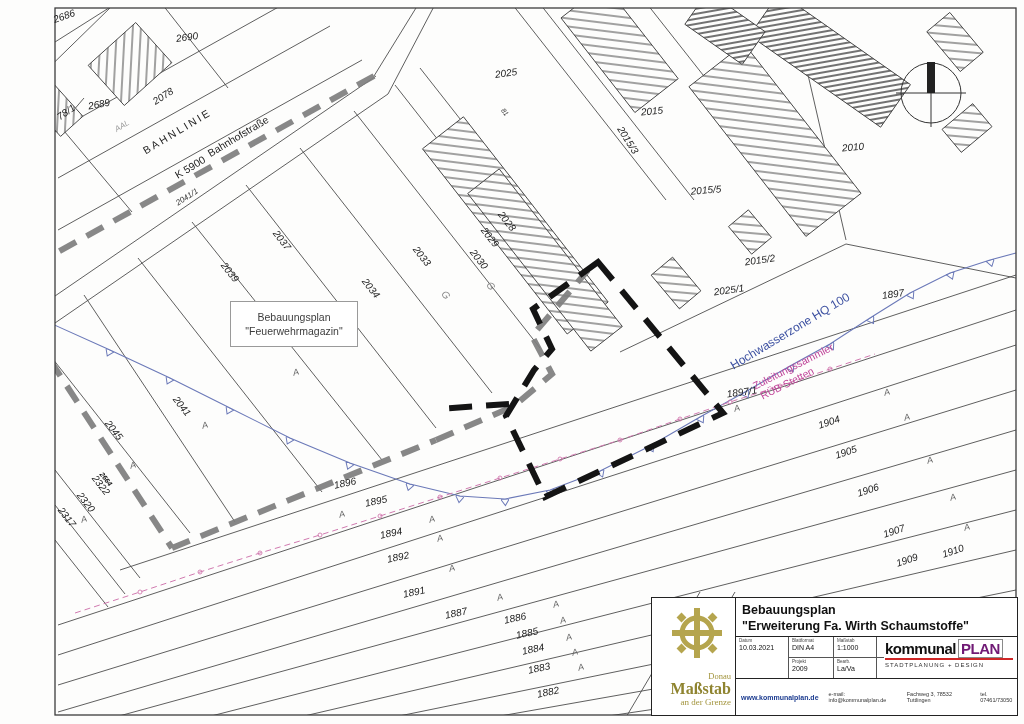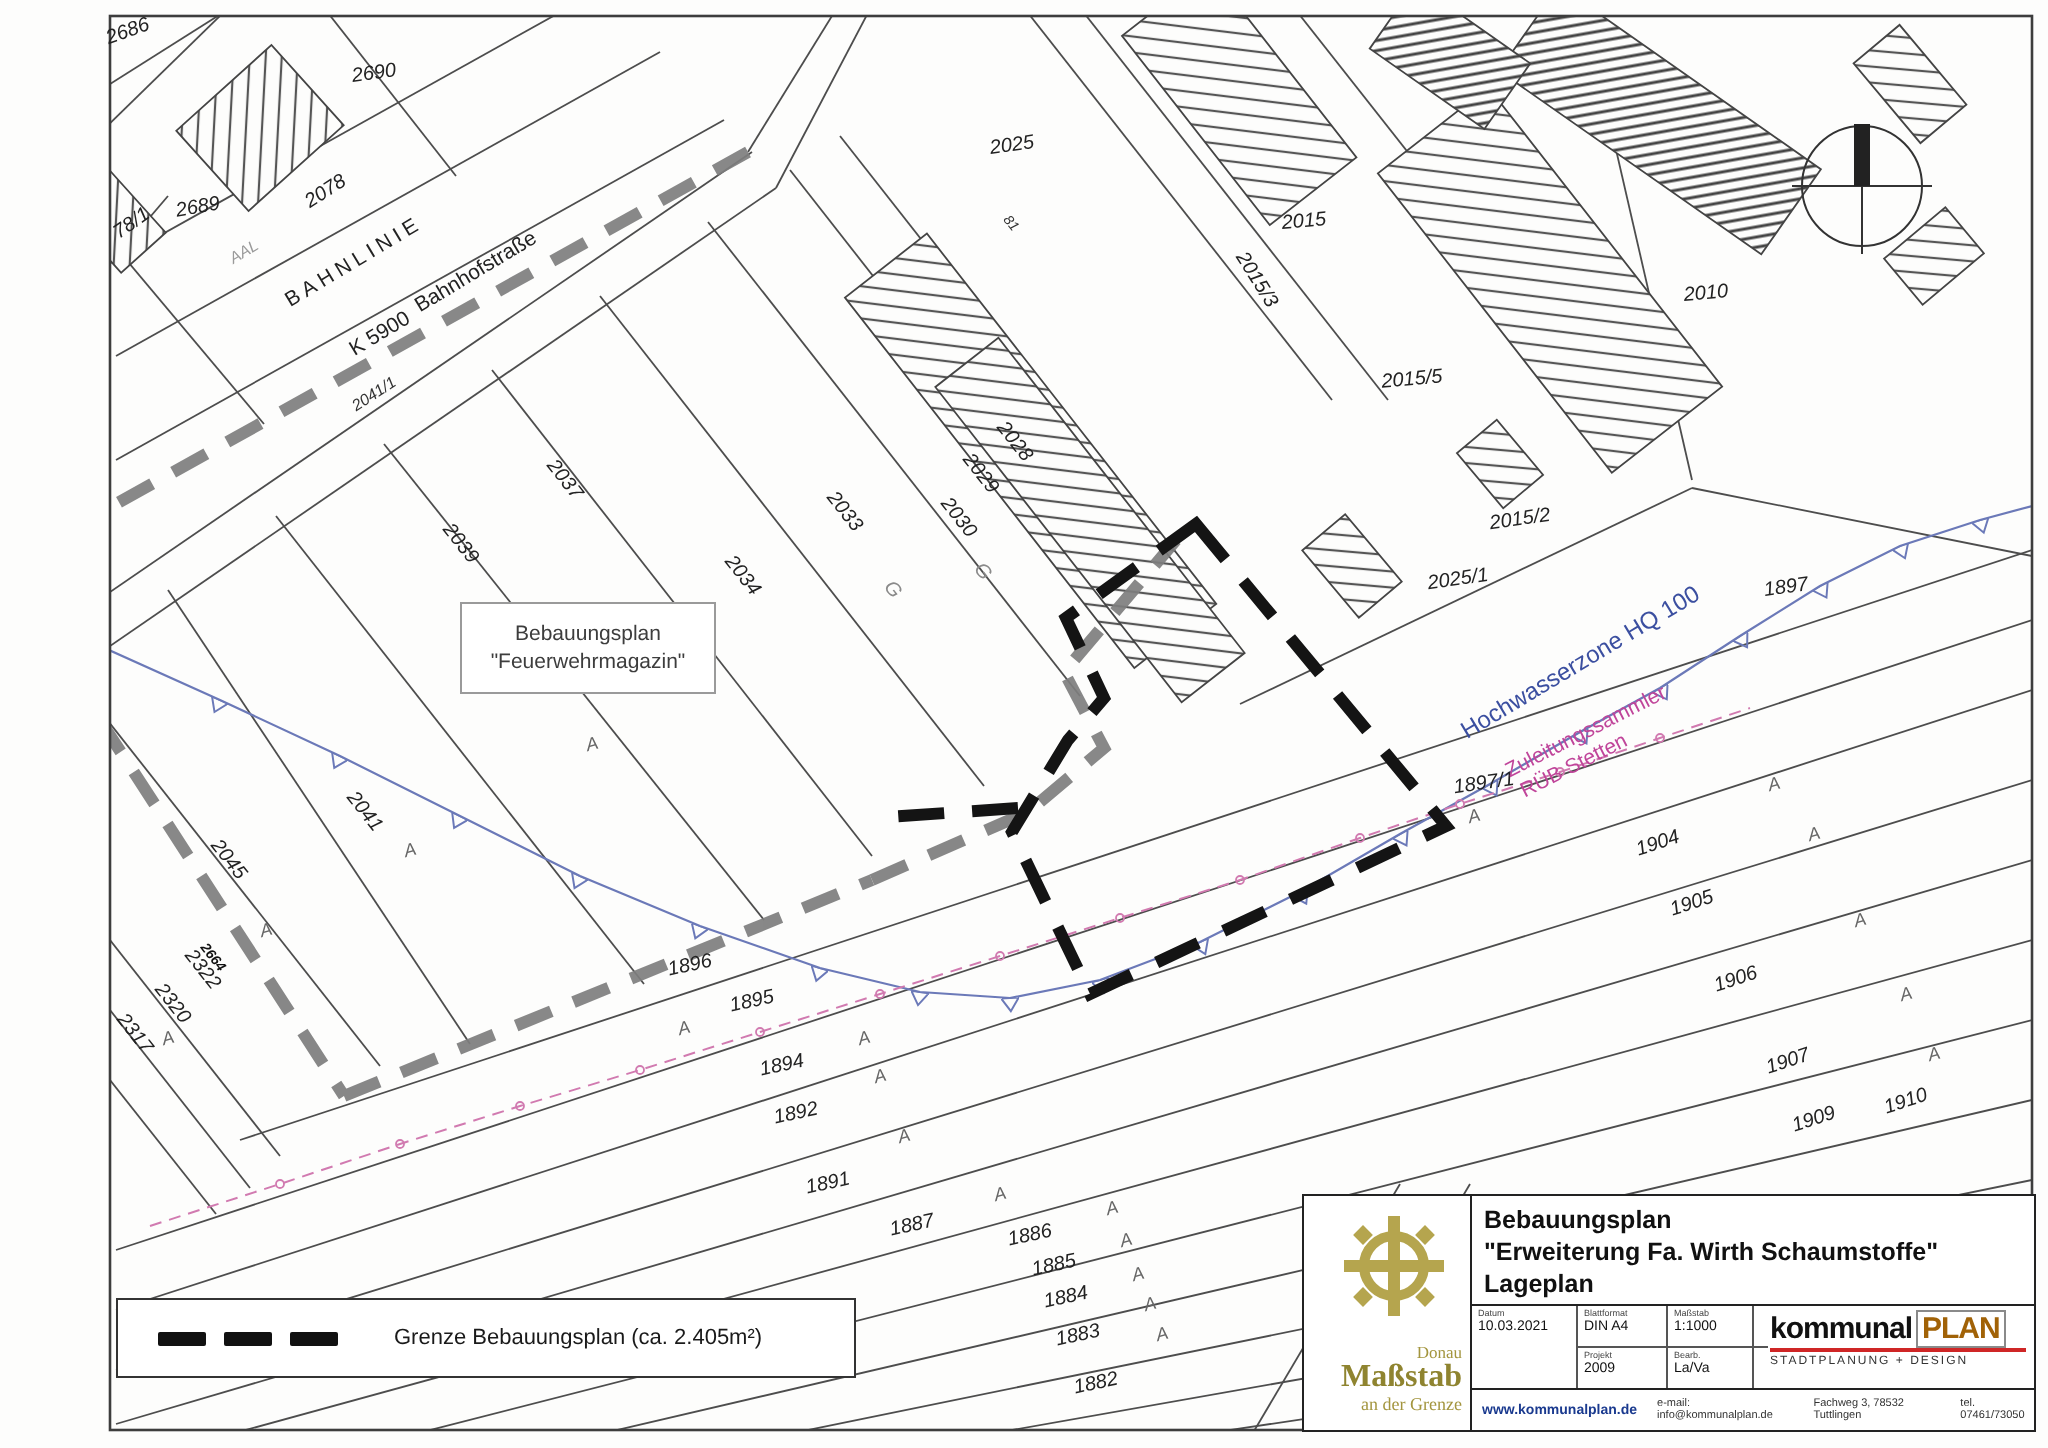--- a/index.html
+++ b/index.html
@@ -42,21 +42,21 @@
   #tb-title{padding:4px 0 2px 6px;border-bottom:1.1px solid #222;}
   #tb-title div{font-size:12.5px;font-weight:bold;color:#111;line-height:1.28;}
   #tb-mid{display:flex;height:41px;border-bottom:1.1px solid #222;}
   .fcol{display:flex;flex-direction:column;border-right:0.9px solid #555;}
   .fcell{flex:1;padding:1px 3px;border-bottom:0.9px solid #555;min-width:44px;}
   .fcell:last-child{border-bottom:none;}
   .flabel{font-size:4.5px;color:#444;display:block;}
   .fvalue{font-size:7px;color:#111;display:block;margin-top:1px;}
   #fLogo{flex:1;position:relative;padding:3px 4px 0 8px;}
   .klogo{font-size:15px;font-weight:800;color:#111;letter-spacing:-0.5px;}
-  .klogo .plan{color:#a16207;border:1px solid #8a8a8a;padding:0 2px;margin-left:2px;
+  .klogo .plan{color:#701a75;border:1px solid #8a8a8a;padding:0 2px;margin-left:2px;
       background:#fff;font-weight:800;}
   .redline{height:2.2px;background:#cf2626;width:128px;margin:1px 0 2px 0;}
   .ksub{font-size:6px;letter-spacing:1px;color:#333;}
   #tb-foot{flex:1;display:flex;align-items:center;gap:10px;padding-left:5px;}
   .fweb{font-size:7px;font-weight:bold;color:#1a3a8f;}
   .ffoot{font-size:5.5px;color:#333;}
 </style>
 </head>
 <body>
 
@@ -279,28 +279,20 @@
       <span class="lb mark" style="left: 967px; top: 527px; transform: translate(-50%, -50%) rotate(-15deg);">A</span>
       <span class="lb g" style="left: 446px; top: 295px; transform: translate(-50%, -50%) rotate(52deg);">G</span>
       <span class="lb g" style="left: 491px; top: 286px; transform: translate(-50%, -50%) rotate(52deg);">G</span>
     </div>
 
   <div id="infobox">
     <div>Bebauungsplan</div>
     <div>"Feuerwehrmagazin"</div>
   </div>
 
-  <div id="legend">
-    <span class="sym">
-      <span class="dash"></span>
-        <span class="dash"></span>
-        <span class="dash"></span>
-    </span>
-    <span class="txt">Grenze Bebauungsplan (ca. 2.405m²)</span>
-  </div>
 
   <div id="tblock">
     <div id="tb-left">
       <svg width="58" height="58" style="position:absolute;left:16px;top:8px" viewBox="0 0 58 58">
         <g fill="none" stroke="#b5a54e" stroke-width="5">
           <circle cx="29" cy="27" r="15"></circle>
         </g>
         <g fill="#b5a54e">
           <rect x="26" y="2" width="6" height="9"></rect>
           <rect x="26" y="43" width="6" height="9"></rect>
@@ -317,21 +309,20 @@
       <div class="city">
         <span class="s1">Donau</span>
         <span class="s2">Maßstab</span>
         <span class="s3">an der Grenze</span>
       </div>
     </div>
     <div id="tb-right">
       <div id="tb-title">
         <div>Bebauungsplan</div>
         <div>"Erweiterung Fa. Wirth Schaumstoffe"</div>
-        <div>Lageplan</div>
       </div>
       <div id="tb-mid">
         <div class="fcol" style="width:52px">
           <div class="fcell">
             <span class="flabel">Datum</span>
             <span class="fvalue">10.03.2021</span>
           </div>
         </div>
         <div class="fcol" style="width:44px">
           <div class="fcell">

